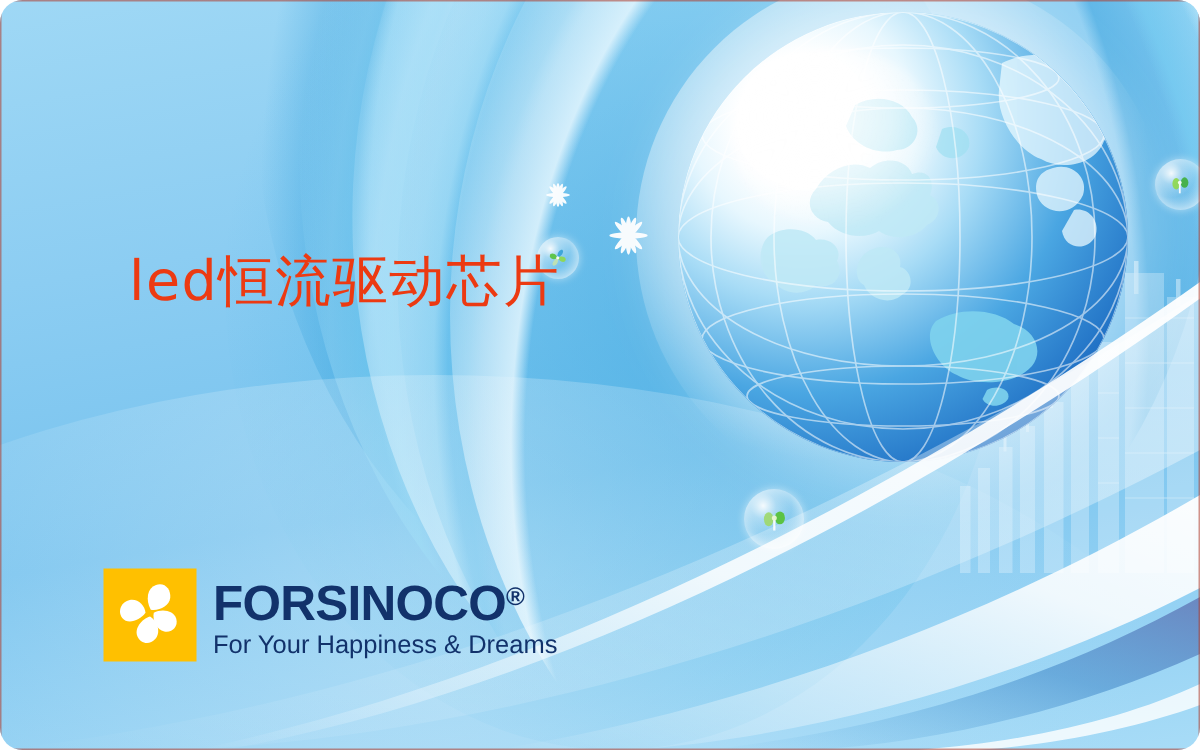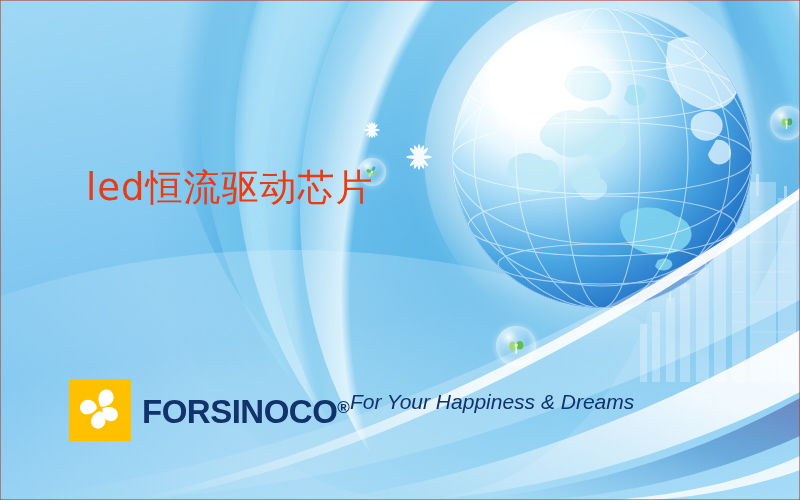--- a/index.html
+++ b/index.html
@@ -11,20 +11,21 @@
   body {
     font-family: "Liberation Sans", "DejaVu Sans", sans-serif;
   }
 
   #banner {
     position: relative;
     width: 800px;
     height: 500px;
     overflow: hidden;
     background: linear-gradient(170deg, #9fd8f5 0%, #8ccdf2 30%, #76c2ee 60%, #a8dcf7 100%);
+    border-radius: 15px;
   }
 
   
   .edge-line {
     position: absolute;
     background: #b03a2a;
     opacity: .55;
   }
   .edge-left  { left: 0; top: 0; width: 1px; height: 500px; }
   .edge-right { right: 0; top: 0; width: 1px; height: 500px; }
@@ -175,41 +176,40 @@
   #logo-mark {
     width: 62px; height: 62px;
     background: #ffc000;
     flex: 0 0 auto;
     position: relative;
   }
   #logo-mark svg { position: absolute; inset: 0; }
   #logo-text {
     margin-left: 11px;
     display: flex;
-    flex-direction: row;
+    flex-direction: column;
     justify-content: center;
   }
   #brand {
     color: #12326b;
     font-size: 33px;
     font-weight: bold;
     line-height: 34px;
     letter-spacing: -.5px;
     font-family: "Liberation Sans", sans-serif;
     white-space: nowrap;
   }
   #brand .reg { font-size: 17px; vertical-align: 10px; letter-spacing: 0; }
   #tagline {
     color: #12326b;
-    font-size: 21px;
+    font-size: 17px;
     line-height: 20px;
     font-family: "Liberation Sans", sans-serif;
     white-space: nowrap;
     margin-top: 1px;
-    font-style: italic;
   }
 </style>
 </head>
 <body>
 
 <div id="banner">
 
   <div class="teal-mass"></div>
   <div class="ribbon rb1"></div>
   <div class="ribbon rb2"></div>

